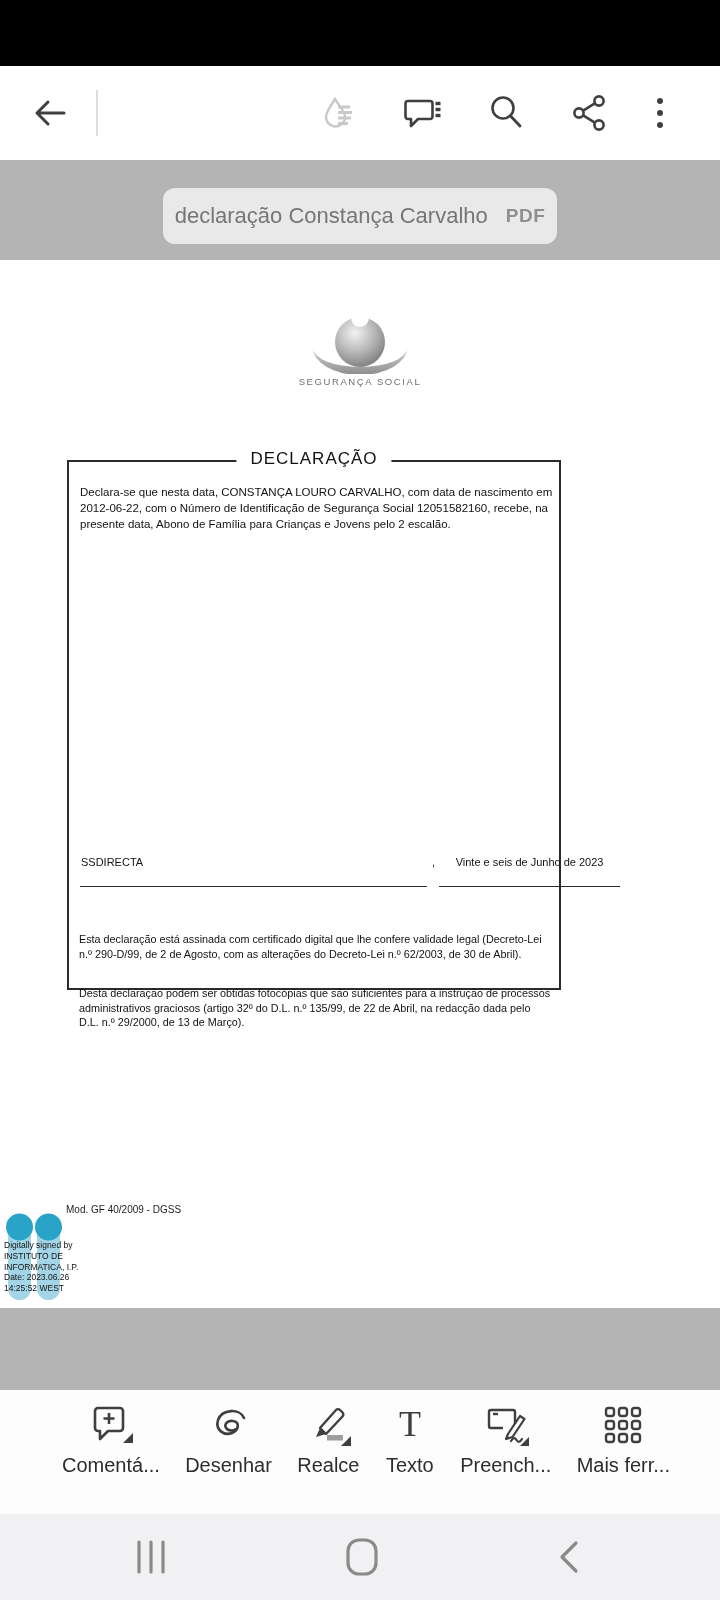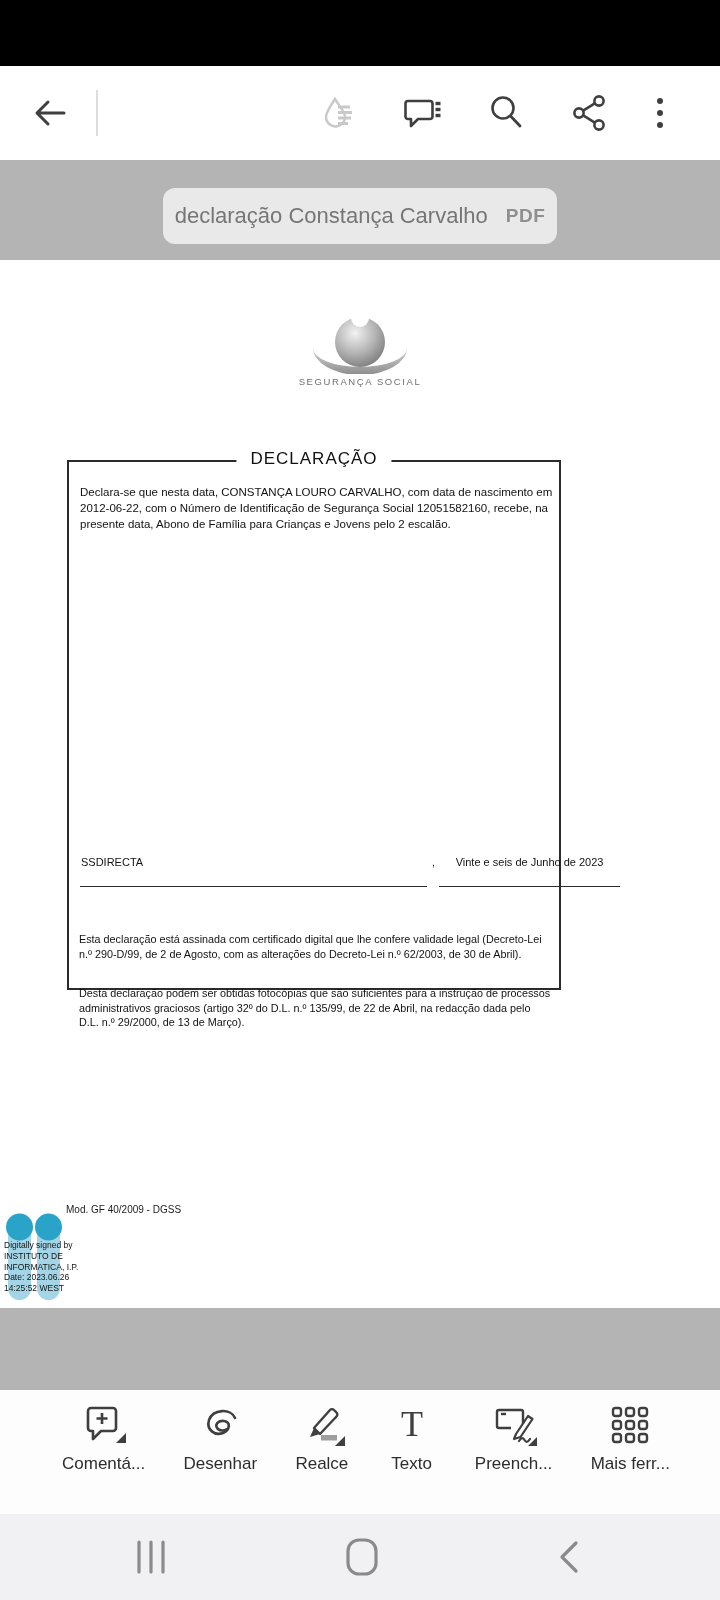--- a/index.html
+++ b/index.html
@@ -50,21 +50,21 @@
   }
   
   .gray-band { height:82px; background:#b4b4b4; }
   
   .tools-bar {
     height:124px; background:#fdfdfd; display:flex; justify-content:space-between;
     padding:10px 50px 0 62px;
   }
   .tool-item { display:flex; flex-direction:column; align-items:center; cursor:pointer; }
   .tool-icon { width:50px; height:50px; display:flex; align-items:center; justify-content:center; }
-  .tool-label { margin-top:4px; font-size:17px; color:#2d2d2d; white-space:nowrap; }
+  .tool-label { margin-top:4px; font-size:20px; color:#2d2d2d; white-space:nowrap; }
   
   .nav-bar {
     height:86px; background:#f1f1f3; display:flex; align-items:center;
     justify-content:space-between; padding:0 138px 0 134px;
   }
   .nav-btn { display:flex; align-items:center; justify-content:center; cursor:pointer; }
 </style>
 </head>
 <body>
 

